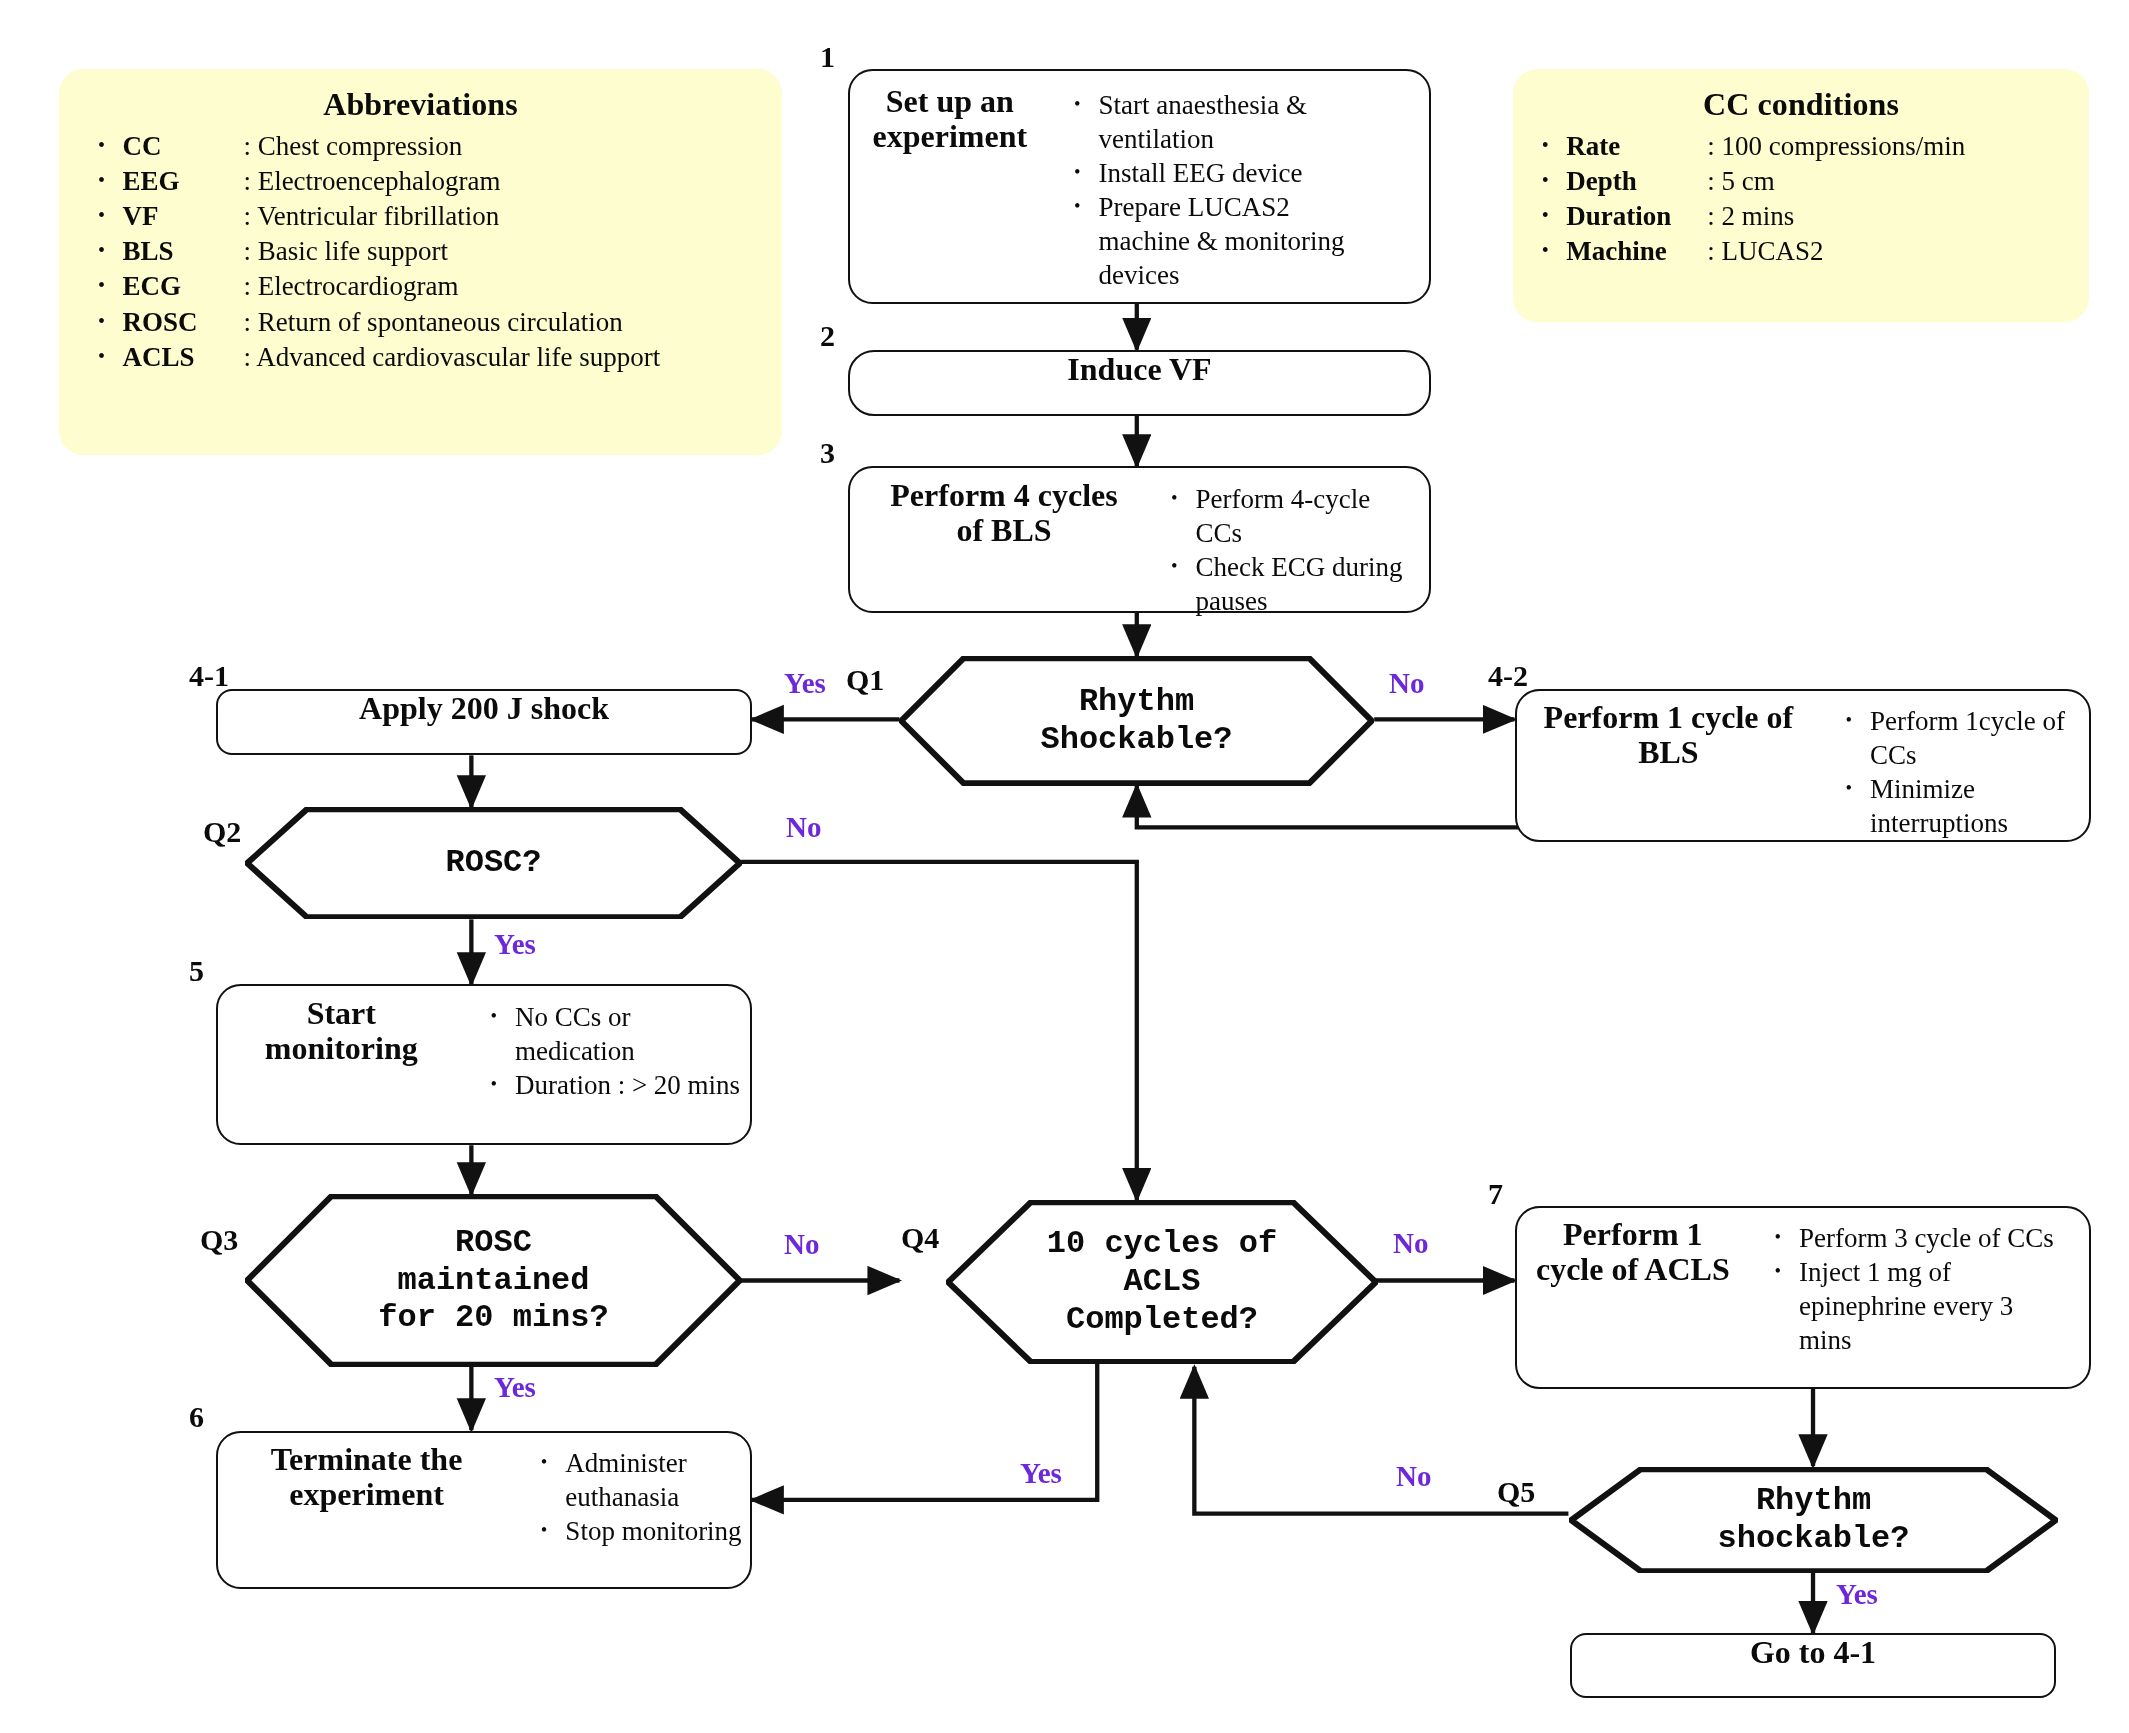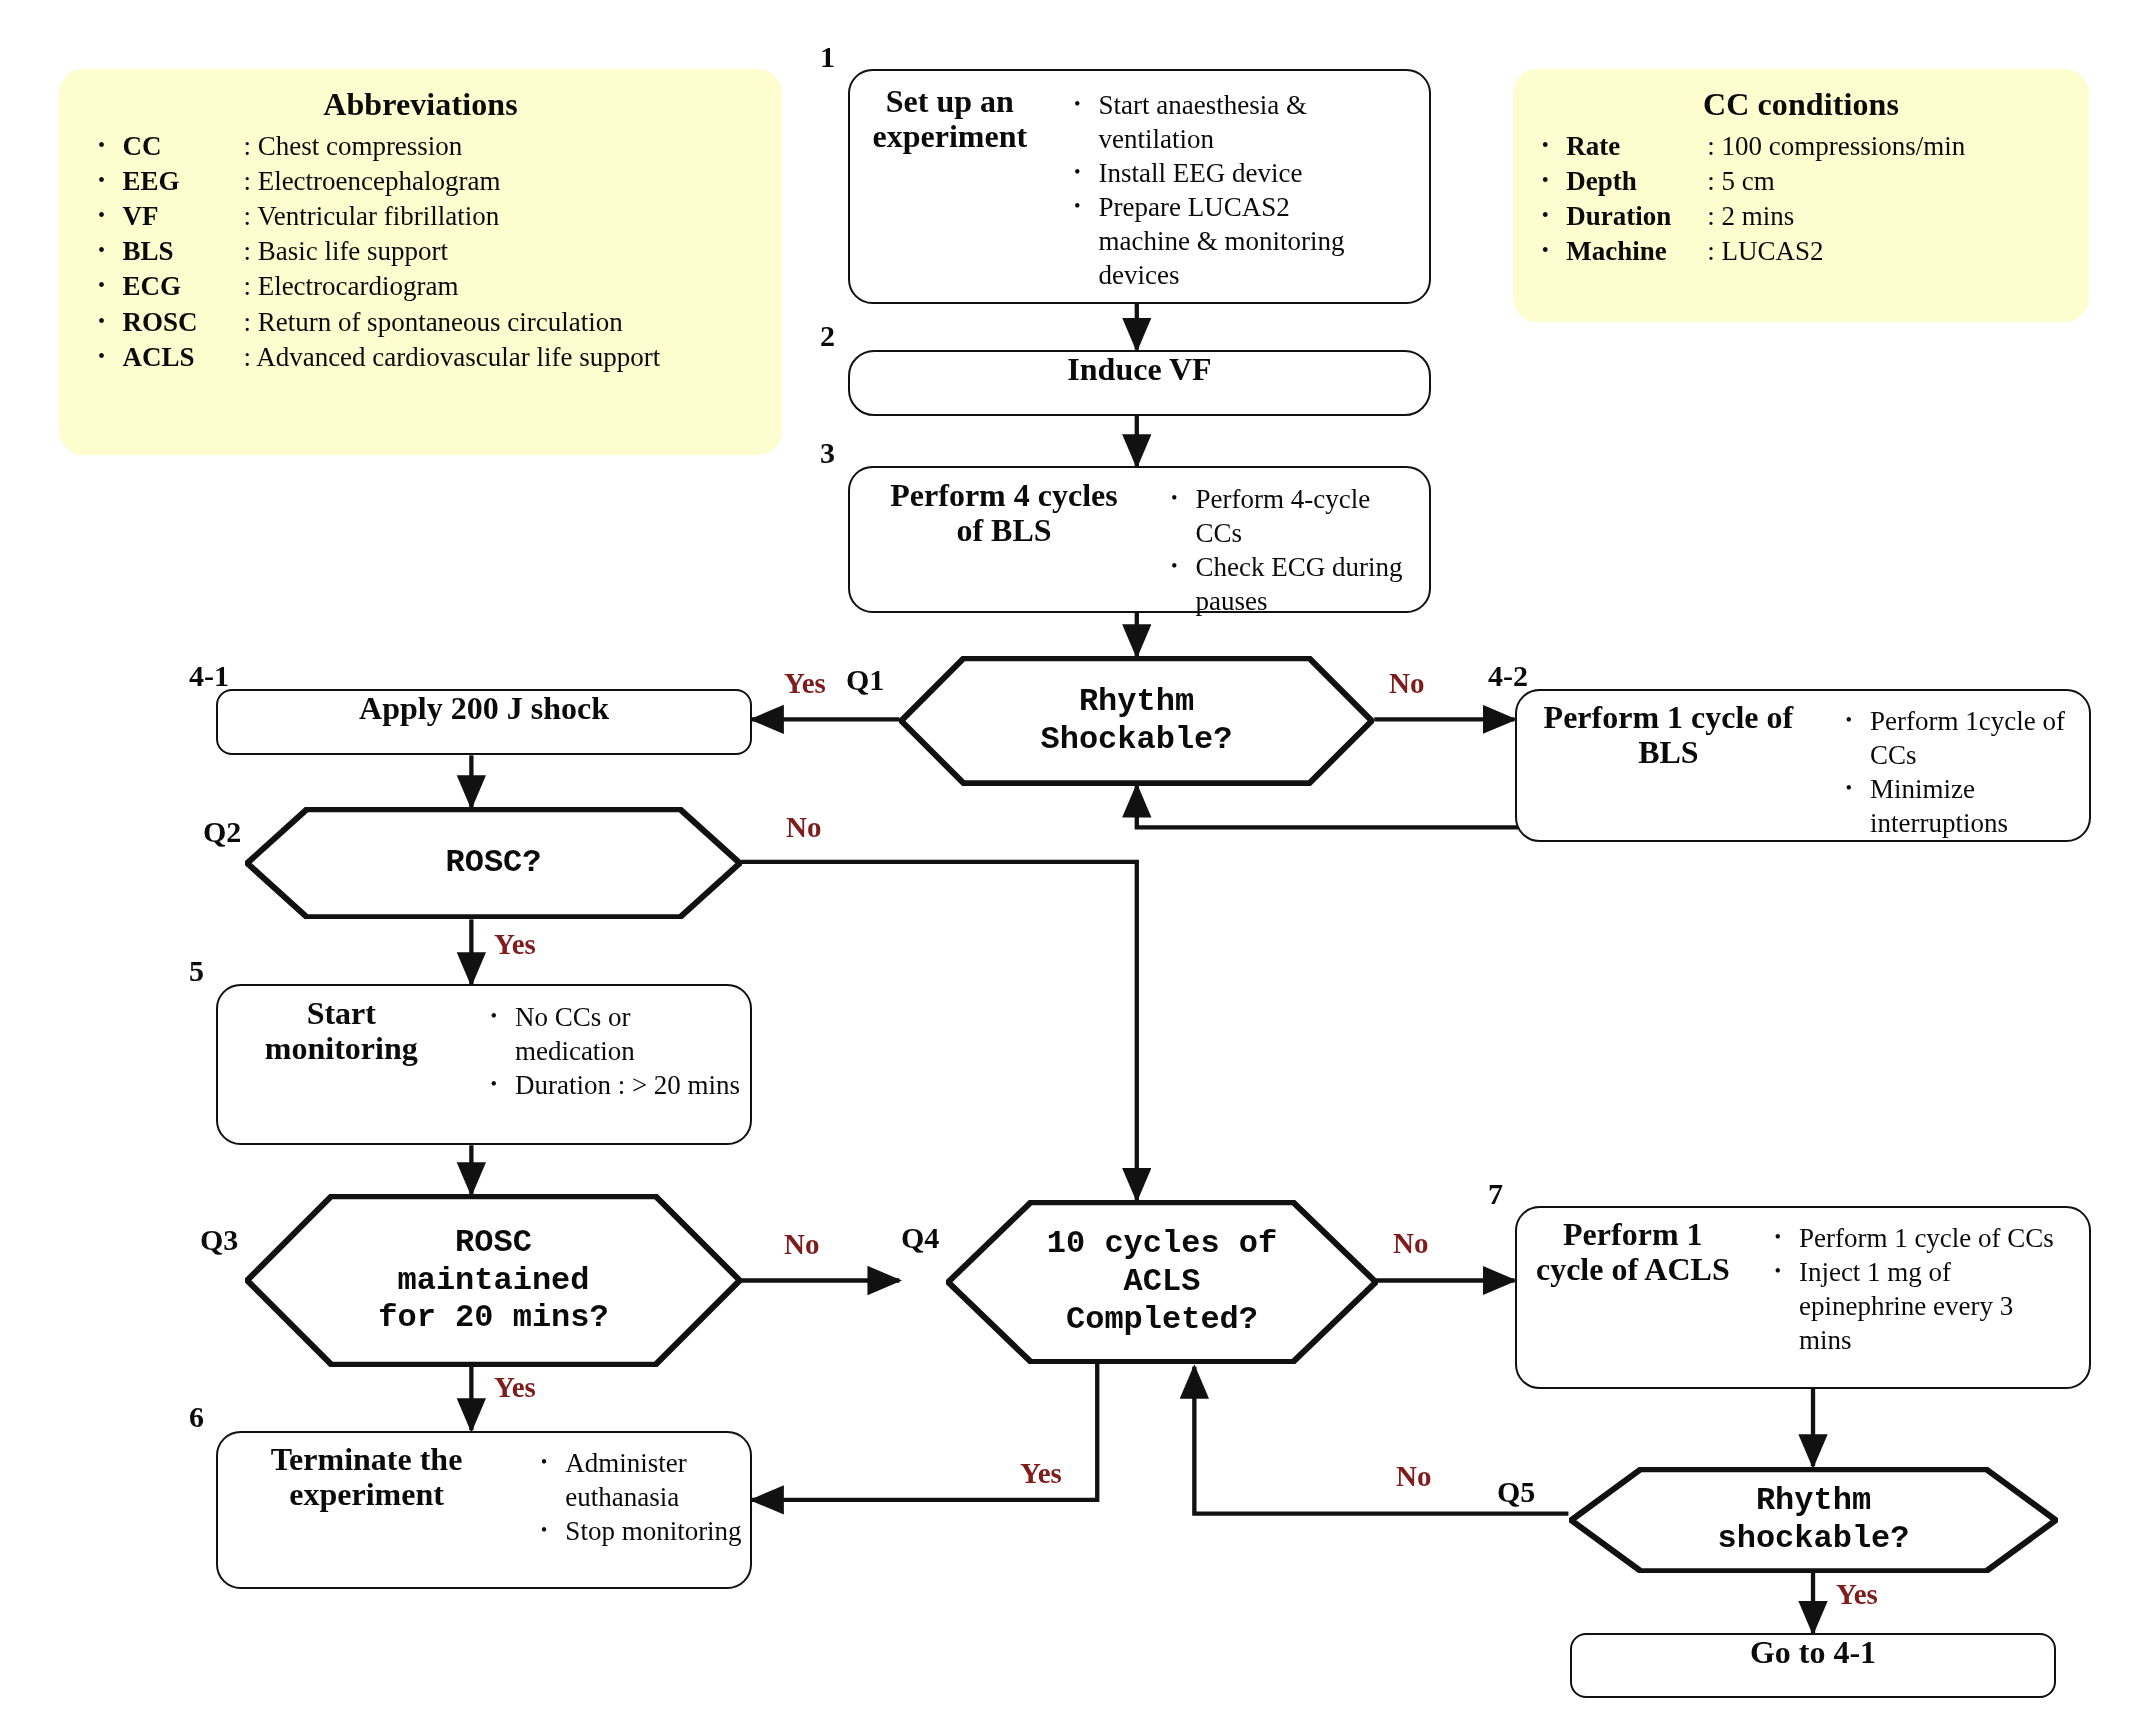--- a/index.html
+++ b/index.html
@@ -117,21 +117,21 @@
     font-size:30px;
     line-height:1;
     color:#0b0b0b;
   }
   
   .edgelabel{
     position:absolute;
     font-weight:bold;
     font-size:29px;
     line-height:1;
-    color:#7f1d1d;
+    color:#6d28d9;
     background:transparent;
   }
   
   #wires{
     position:absolute;
     left:0; top:0;
     width:2129px;
     height:1733px;
     pointer-events:none;
   }
@@ -382,21 +382,21 @@
 
   <div class="edgelabel" style="left:1393px; top:1229px;">No</div>
   <div class="edgelabel" style="left:1020px; top:1459px;">Yes</div>
 
   <div class="steptag" style="left:1488px; top:1179px;">7</div>
   <div class="node round" style="left:1515px; top:1206px; width:576px; height:183px; padding:8.6px 7.2px;">
     <div class="title">Perform 1 cycle of ACLS</div>
     <ul>
       <li>
         <span class="bullet">•</span>
-        <span>Perform 1 cycle of CCs</span>
+        <span>Perform 3 cycle of CCs</span>
       </li>
       <li style="padding-right:60px;">
         <span class="bullet">•</span>
         <span>Inject 1 mg of epinephrine every 3 mins</span>
       </li>
     </ul>
   </div>
 
   <div class="steptag" style="left:189px; top:1402px;">6</div>
   <div class="node round" style="left:216px; top:1431px; width:536px; height:158px; padding:8.6px 7.2px;">

